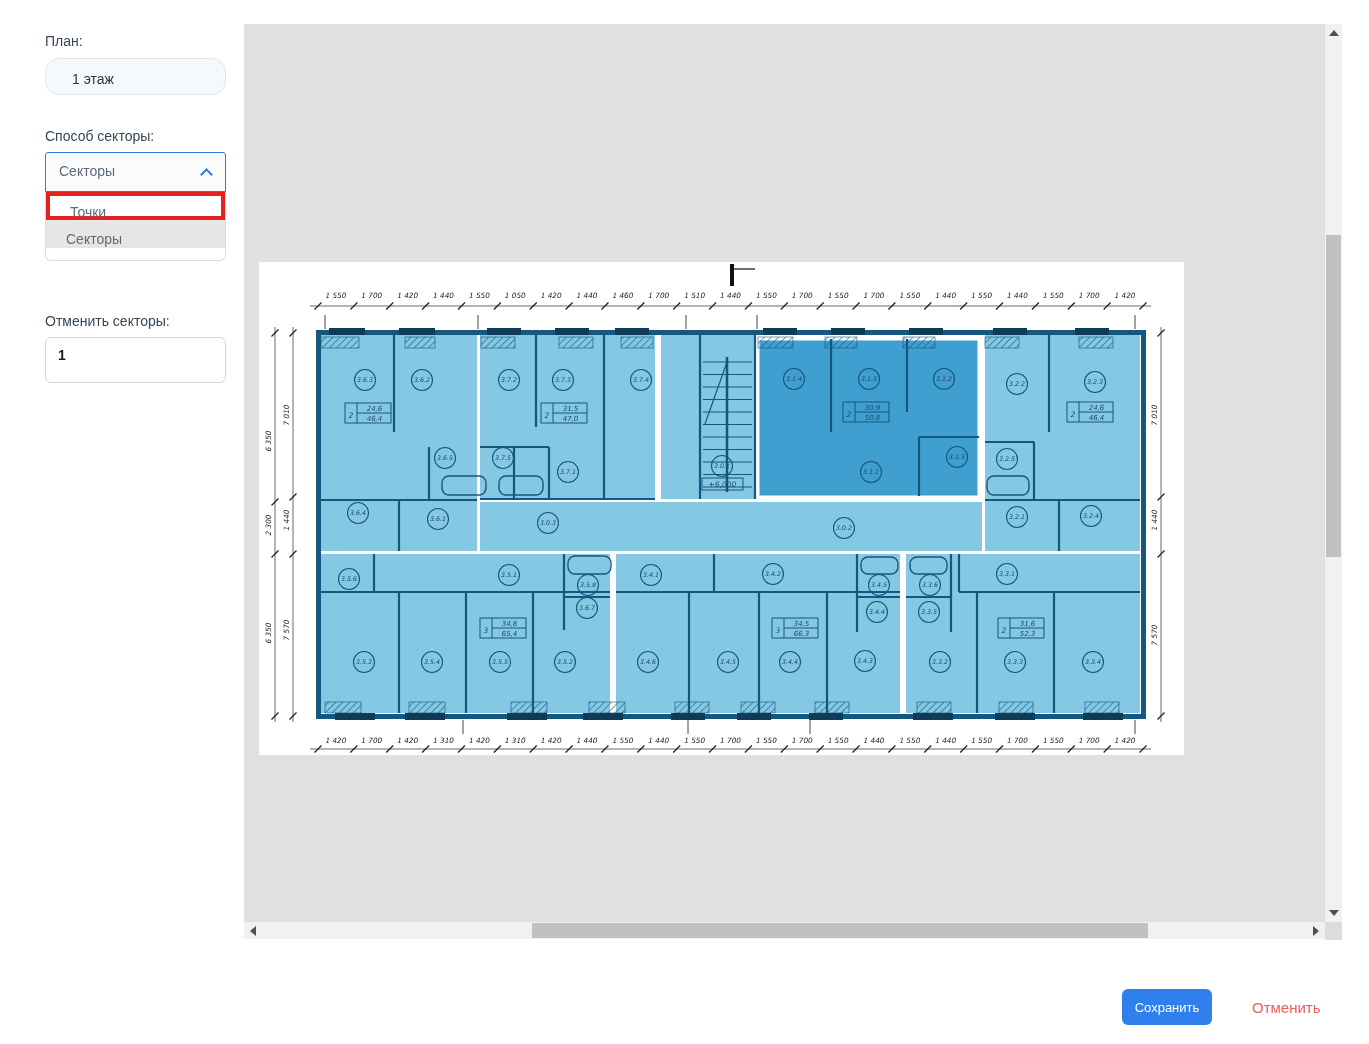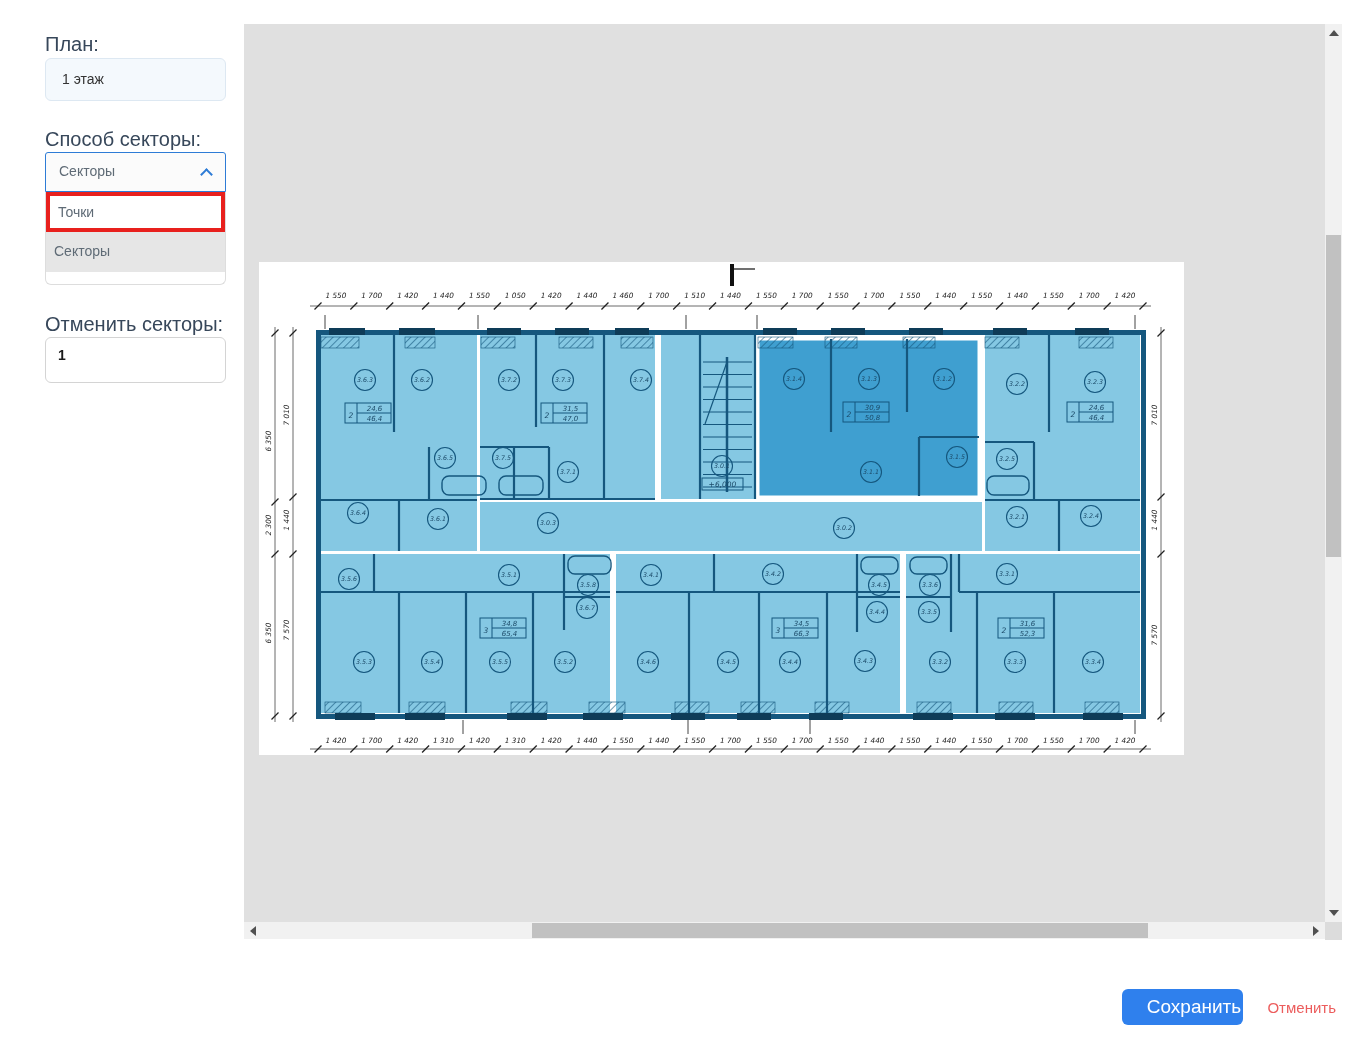--- a/index.html
+++ b/index.html
@@ -1,25 +1,25 @@
 <!DOCTYPE html>
 <html><head>
 <meta charset="utf-8">
 <style>
   * { margin:0; padding:0; box-sizing:border-box; }
   html,body { width:1369px; height:1044px; background:#fff; font-family:"Liberation Sans", sans-serif; overflow:hidden; }
 
   
   #sidebar { position:absolute; left:0; top:0; width:244px; height:1044px; background:#fff; }
-  .side-label { position:absolute; left:45px; font-size:20px; color:#37475a; }
-  #plan-box { position:absolute; left:45px; top:58px; width:181px; height:43px; background:#f4f9fd; border:1px solid #dde8f2; border-radius:6px; font-size:14px; color:#333; line-height:41px; padding-left:16px; }
+  .side-label { position:absolute; left:45px; font-size:14px; color:#37475a; }
+  #plan-box { position:absolute; left:45px; top:58px; width:181px; height:37px; background:#f4f9fd; border:1px solid #dde8f2; border-radius:14px; font-size:14px; color:#333; line-height:41px; padding-left:26px; }
   #method-select { position:absolute; left:45px; top:152px; width:181px; height:40px; background:#fbfbfb; border:1.5px solid #2e7cd6; border-radius:3px 3px 0 0; font-size:14px; color:#5f6b76; line-height:37px; padding-left:13px; cursor:pointer; }
   .chevron-up { position:absolute; right:14px; top:17px; width:9px; height:9px; border-left:2px solid #2e7cd6; border-top:2px solid #2e7cd6; transform:rotate(45deg); }
   #dropdown { position:absolute; left:45px; top:192px; width:181px; background:#fff; border:1px solid #ddd; border-top:none; border-radius:0 0 6px 6px; padding-bottom:12px; }
-  .dd-item { height:40px; font-size:14px; color:#5f6b76; line-height:38px; padding-left:8px; cursor:pointer; }
+  .dd-item { height:28px; font-size:14px; color:#5f6b76; line-height:38px; padding-left:20px; cursor:pointer; }
   .dd-item.hl { border:4px solid #e8201d; line-height:32px; background:#fff; }
   .dd-item.sel { background:#e6e6e6; }
   #selected-box { position:absolute; left:45px; top:337px; width:181px; height:46px; background:#fff; border:1px solid #d4d4d4; border-radius:6px; font-size:14px; font-weight:bold; color:#1a1a1a; padding:9px 0 0 12px; }
 
   
   #main-area { position:absolute; left:244px; top:24px; width:1081px; height:898px; background:#e0e0e0; }
   #plan-canvas { position:absolute; left:15px; top:238px; width:925px; height:493px; background:#fff; }
 
   
   .sb-track-v { position:absolute; left:1325px; top:24px; width:17px; height:898px; background:#f1f1f1; }
@@ -27,22 +27,22 @@
   .sb-thumb-v { position:absolute; left:1326px; top:235px; width:15px; height:322px; background:#c1c1c1; }
   .sb-thumb-h { position:absolute; left:532px; top:923px; width:616px; height:15px; background:#c1c1c1; }
   .sb-corner { position:absolute; left:1325px; top:922px; width:17px; height:18px; background:#dcdcdc; }
   .arr { position:absolute; width:0; height:0; }
   .arr-up   { left:1329px; top:30px;  border-left:5px solid transparent; border-right:5px solid transparent; border-bottom:6px solid #505050; }
   .arr-down { left:1329px; top:910px; border-left:5px solid transparent; border-right:5px solid transparent; border-top:6px solid #505050; }
   .arr-left { left:250px;  top:926px; border-top:5px solid transparent; border-bottom:5px solid transparent; border-right:6px solid #505050; }
   .arr-right{ left:1313px; top:926px; border-top:5px solid transparent; border-bottom:5px solid transparent; border-left:6px solid #505050; }
 
   
-  #save-btn { position:absolute; left:1122px; top:989px; width:121px; height:36px; background:#2f80ed; color:#fff; border:none; border-radius:6px; font-size:19px; font-family:"Liberation Sans",sans-serif; cursor:pointer;padding-left:23px; }
-  #cancel-btn { position:absolute; left:1252px; top:996px; width:84px; height:22px; background:none; border:none; color:#ec5d5d; font-size:15px; font-family:"Liberation Sans",sans-serif; cursor:pointer; text-align:right; }
+  #save-btn { position:absolute; left:1122px; top:989px; width:90px; height:36px; background:#2f80ed; color:#fff; border:none; border-radius:6px; font-size:13px; font-family:"Liberation Sans",sans-serif; cursor:pointer; }
+  #cancel-btn { position:absolute; left:1252px; top:996px; width:84px; height:22px; background:none; border:none; color:#ec5d5d; font-size:15px; font-family:"Liberation Sans",sans-serif; cursor:pointer; text-align:left; }
 </style>
 </head>
 <body>
 
 <div id="sidebar">
   <div class="side-label" style="top:33px">План:</div>
   <div id="plan-box">1 этаж</div>
 
   <div class="side-label" style="top:128px">Способ секторы:</div>
   <div id="method-select">

